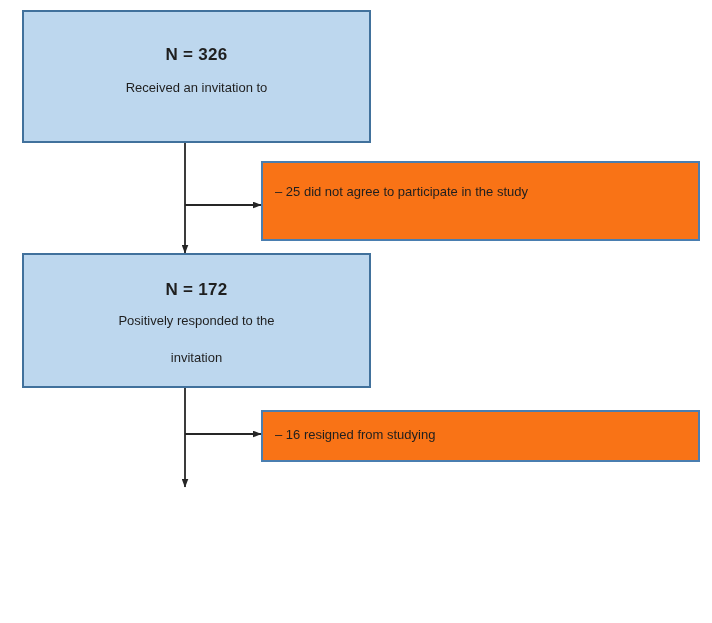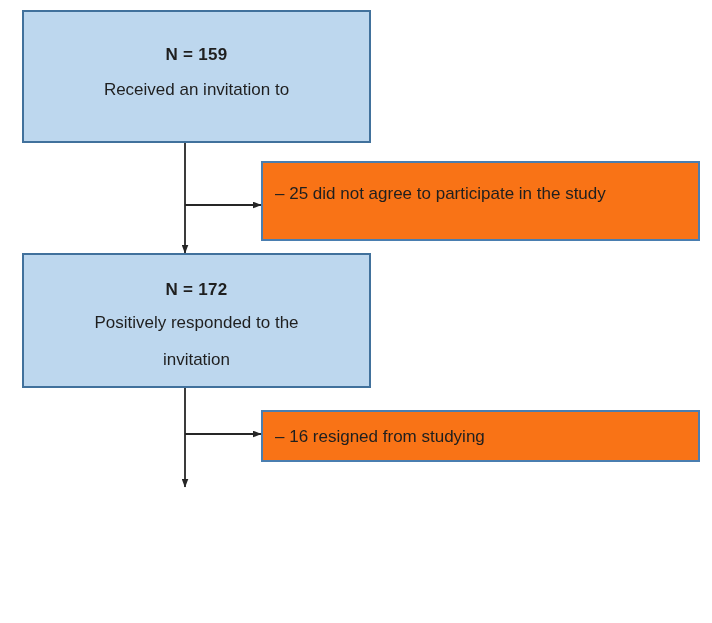--- a/index.html
+++ b/index.html
@@ -30,21 +30,21 @@
   }
   .node.orange {
     background: #f97316;
     border-color: #4a7eb0;
   }
   .node-text {
     position: absolute;
     left: 0;
     right: 0;
     text-align: center;
-    font-size: 17px;
+    font-size: 13px;
     line-height: 1;
     color: #1f1f1f;
     white-space: nowrap;
   }
   .node-text.bold {
     font-weight: bold;
     font-size: 17px;
     letter-spacing: 0.3px;
   }
   .node-text.left {
@@ -59,21 +59,21 @@
     height: 623px;
     pointer-events: none;
   }
 </style>
 </head>
 <body>
 
 <div id="canvas">
 
   <div class="node blue" style="left:22px; top:10px; width:349px; height:133px;">
-    <div class="node-text bold" style="top:34px;">N = 159</div>
+    <div class="node-text bold" style="top:34px;">N = 326</div>
     <div class="node-text" style="top:69px;">Received an invitation to</div>
   </div>
 
   <div class="node orange" style="left:261px; top:161px; width:439px; height:80px;">
     <div class="node-text left" style="top:22px;">– 25 did not agree to participate in the study</div>
   </div>
 
   <div class="node blue" style="left:22px; top:253px; width:349px; height:135px;">
     <div class="node-text bold" style="top:26px;">N = 172</div>
     <div class="node-text" style="top:96px;">invitation</div>

